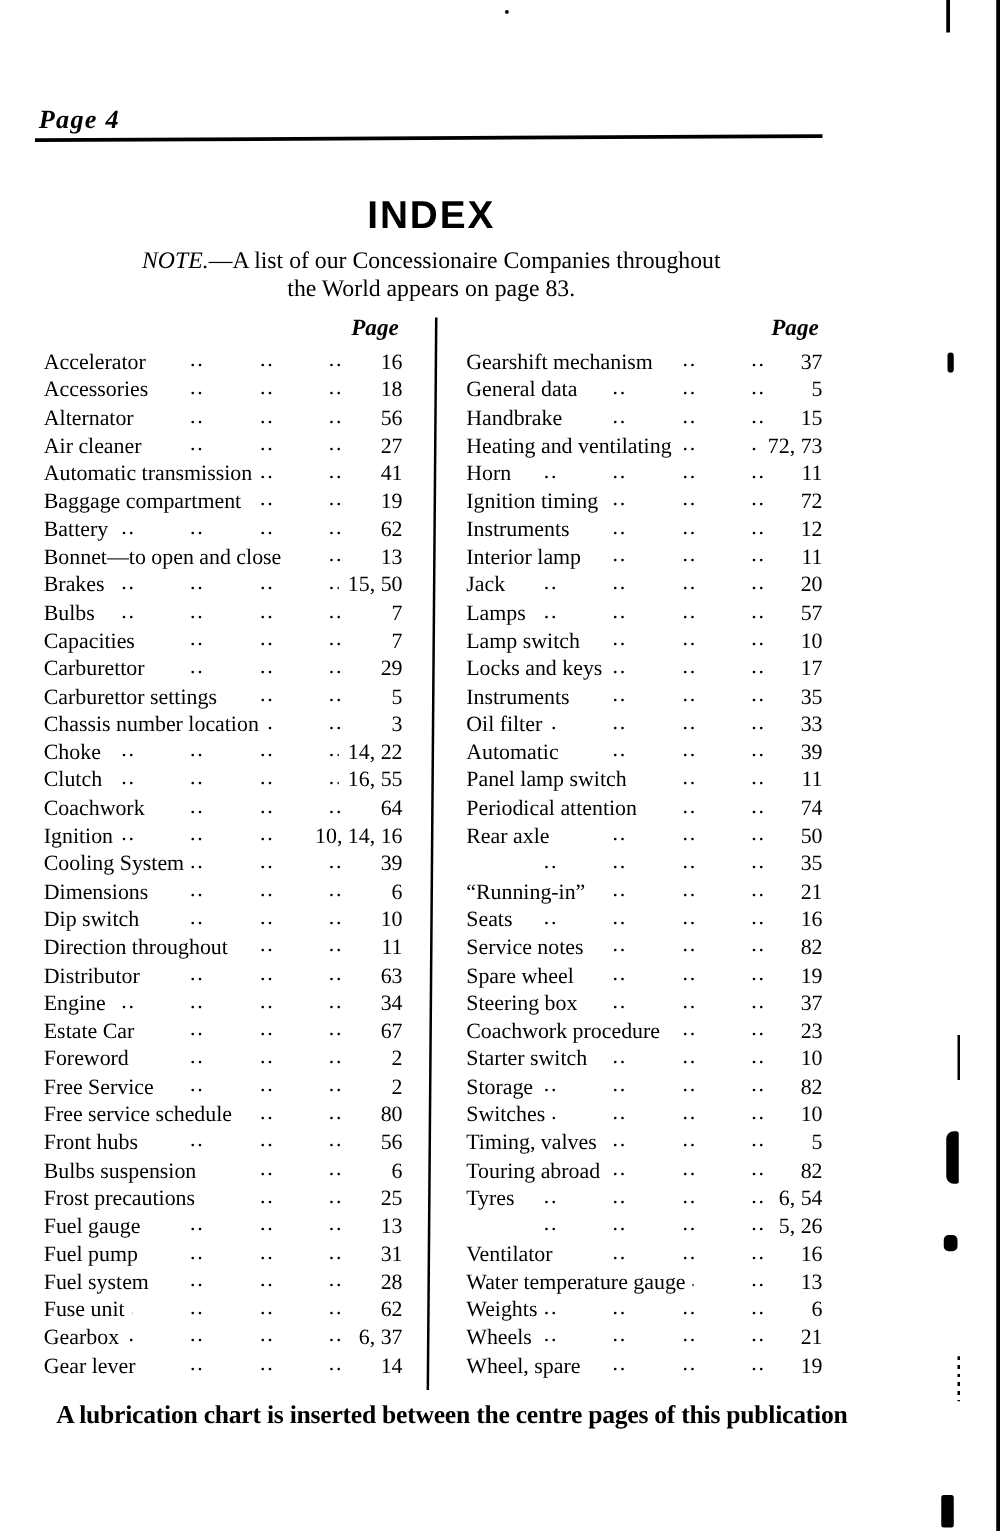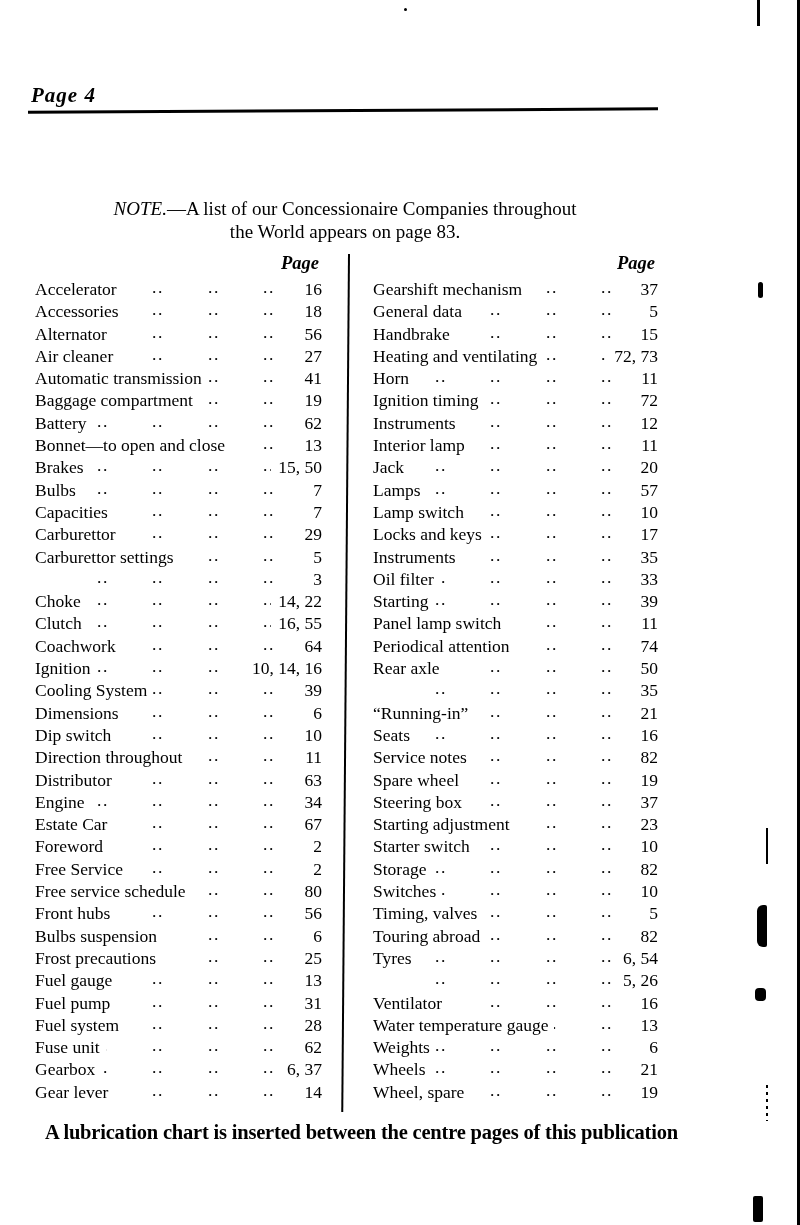--- a/index.html
+++ b/index.html
@@ -74,20 +74,21 @@
   .a-corner{left:753px;top:1196px;width:10px;height:26px;border-radius:2px;}
 </style>
 </head>
 <body>
 
 <div class="sheet">
 
   <span class="page-header">Page 4</span>
   <div class="top-rule"></div>
 
+  <h1 class="title">INDEX</h1>
 
   <div class="note">
     <div><span class="it">NOTE.</span><span>—A list of our Concessionaire Companies throughout</span></div>
     <div>the World appears on page 83.</div>
   </div>
 
   <div class="col col-left">
     <div class="col-header">Page</div>
     <div class="rows">
         <div class="row">
@@ -193,20 +194,21 @@
           <span class="dots" style="left: 228px;">..</span>
           <span class="num">5</span>
           <span class="label">Carburettor settings</span>
         </div>
         <div class="row">
           <span class="dots" style="left: 62px;">..</span>
           <span class="dots" style="left: 117px;">..</span>
           <span class="dots" style="left: 173px;">..</span>
           <span class="dots" style="left: 228px;">..</span>
           <span class="num">3</span>
+          <span class="label">Chassis number location</span>
         </div>
         <div class="row">
           <span class="dots" style="left: 62px;">..</span>
           <span class="dots" style="left: 117px;">..</span>
           <span class="dots" style="left: 173px;">..</span>
           <span class="dots" style="left: 228px;">..</span>
           <span class="num">14, 22</span>
           <span class="label">Choke</span>
         </div>
         <div class="row">
@@ -504,21 +506,21 @@
           <span class="dots" style="left: 228px;">..</span>
           <span class="num">33</span>
           <span class="label">Oil filter</span>
         </div>
         <div class="row">
           <span class="dots" style="left: 62px;">..</span>
           <span class="dots" style="left: 117px;">..</span>
           <span class="dots" style="left: 173px;">..</span>
           <span class="dots" style="left: 228px;">..</span>
           <span class="num">39</span>
-          <span class="label">Starting</span>
+          <span class="label">Automatic</span>
         </div>
         <div class="row">
           <span class="dots" style="left: 62px;">..</span>
           <span class="dots" style="left: 117px;">..</span>
           <span class="dots" style="left: 173px;">..</span>
           <span class="dots" style="left: 228px;">..</span>
           <span class="num">11</span>
           <span class="label">Panel lamp switch</span>
         </div>
         <div class="row">
@@ -583,21 +585,21 @@
           <span class="dots" style="left: 228px;">..</span>
           <span class="num">37</span>
           <span class="label">Steering box</span>
         </div>
         <div class="row">
           <span class="dots" style="left: 62px;">..</span>
           <span class="dots" style="left: 117px;">..</span>
           <span class="dots" style="left: 173px;">..</span>
           <span class="dots" style="left: 228px;">..</span>
           <span class="num">23</span>
-          <span class="label">Starting adjustment</span>
+          <span class="label">Coachwork procedure</span>
         </div>
         <div class="row">
           <span class="dots" style="left: 62px;">..</span>
           <span class="dots" style="left: 117px;">..</span>
           <span class="dots" style="left: 173px;">..</span>
           <span class="dots" style="left: 228px;">..</span>
           <span class="num">10</span>
           <span class="label">Starter switch</span>
         </div>
         <div class="row">

